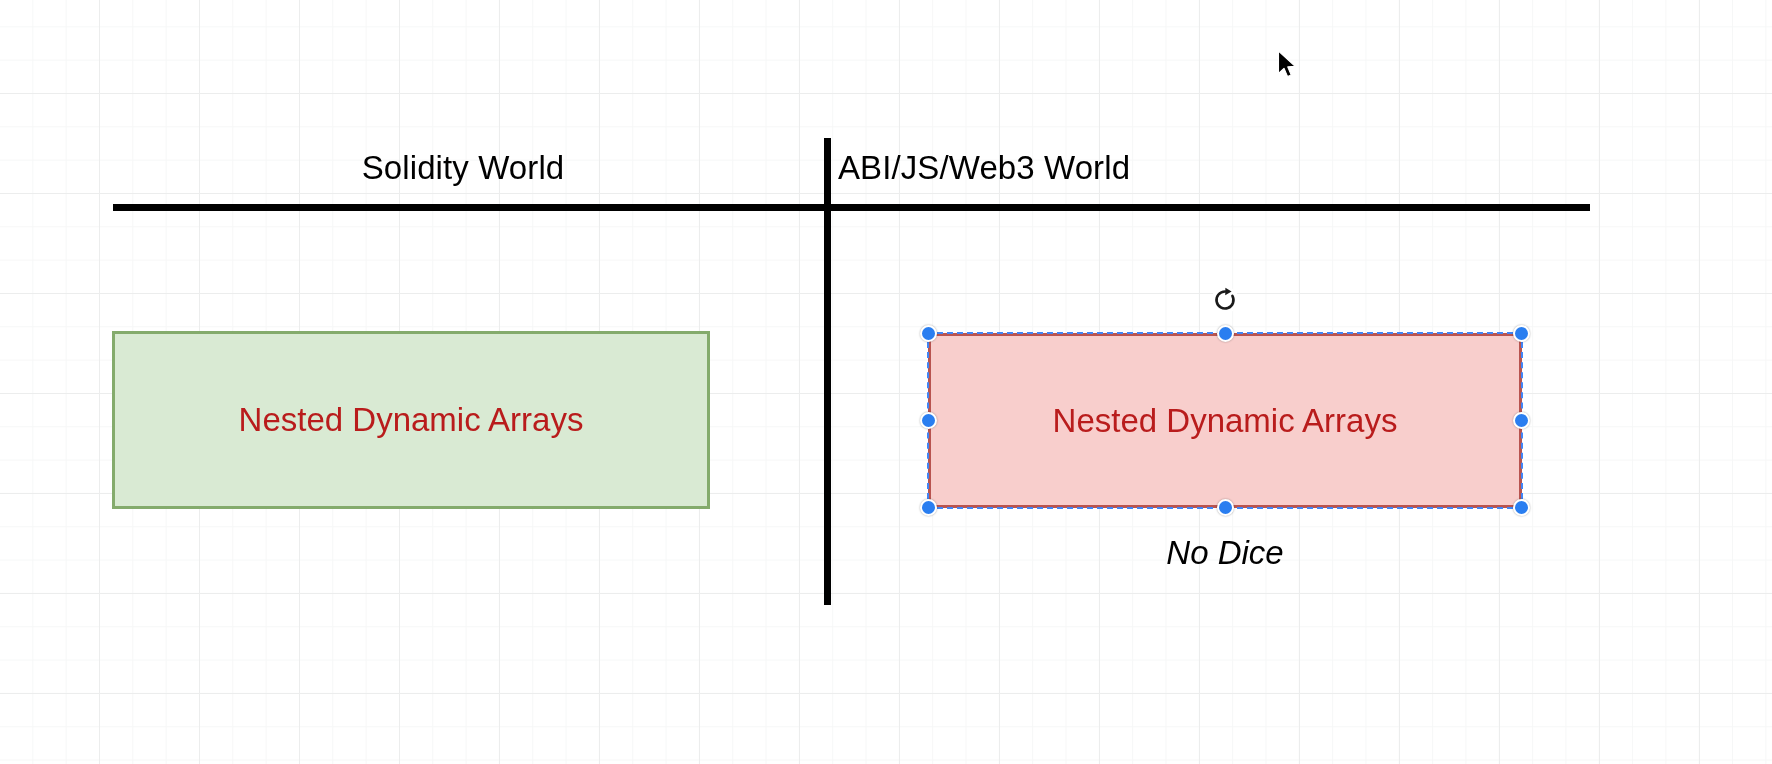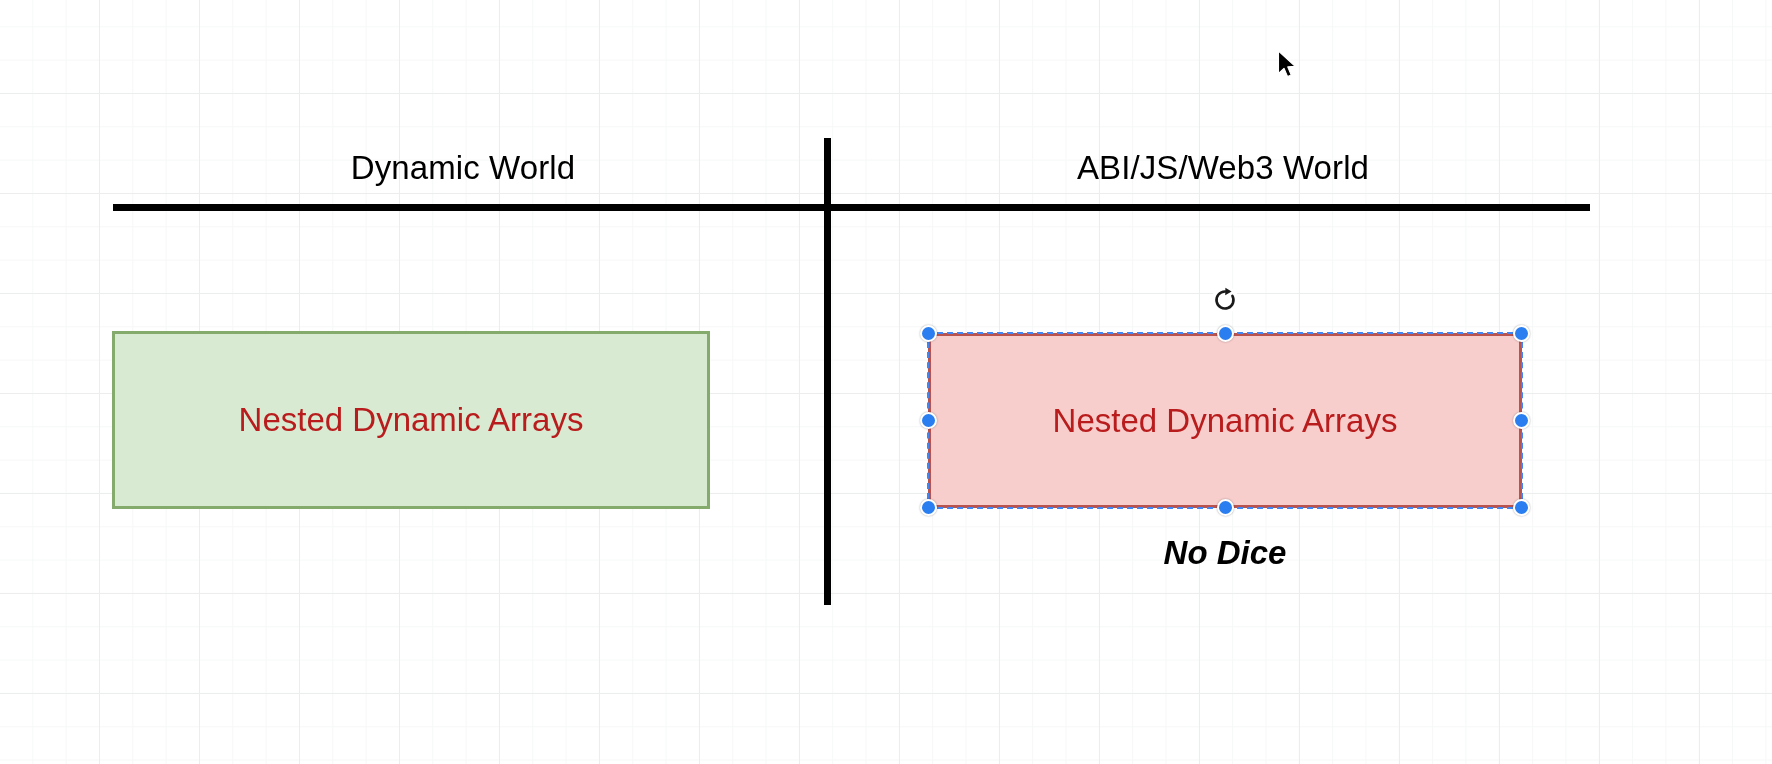--- a/index.html
+++ b/index.html
@@ -55,21 +55,21 @@
   
   .col-header {
     position: absolute;
     font-size: 33px;
     line-height: 1;
     color: #000000;
     white-space: nowrap;
     letter-spacing: 0.1px;
   }
   #header-left  { left: 113px; width: 700px; top: 151px; text-align: center; }
-  #header-right { left: 838px; width: 770px; top: 151px; text-align: center; }
+  #header-right { left: 838px; width: 770px; top: 151px; text-align: left; }
 
   
   .shape {
     position: absolute;
     box-sizing: border-box;
     display: flex;
     align-items: center;
     justify-content: center;
     font-size: 33px;
     color: #b91c1c;
@@ -142,21 +142,21 @@
 
   
   #caption-no-dice {
     position: absolute;
     left: 928px;
     width: 594px;
     top: 534px;
     text-align: center;
     font-size: 33px;
     font-style: italic;
-    font-weight: 700;
+    font-weight: 400;
     color: #000000;
     white-space: nowrap;
   }
 
   
   #mouse-cursor {
     position: absolute;
     left: 1277px;
     top: 50px;
     width: 22px;
@@ -165,21 +165,21 @@
   }
 </style>
 </head>
 <body>
 
 <div id="canvas">
 
   <div class="rule-h"></div>
   <div class="rule-v"></div>
 
-  <div class="col-header" id="header-left">Dynamic World</div>
+  <div class="col-header" id="header-left">Solidity World</div>
 
   <div class="col-header" id="header-right">ABI/JS/Web3 World</div>
 
   <div class="shape" id="shape-solidity">
     <span>Nested Dynamic Arrays</span>
   </div>
 
   <div class="shape" id="shape-abi">
     <span>Nested Dynamic Arrays</span>
   </div>

